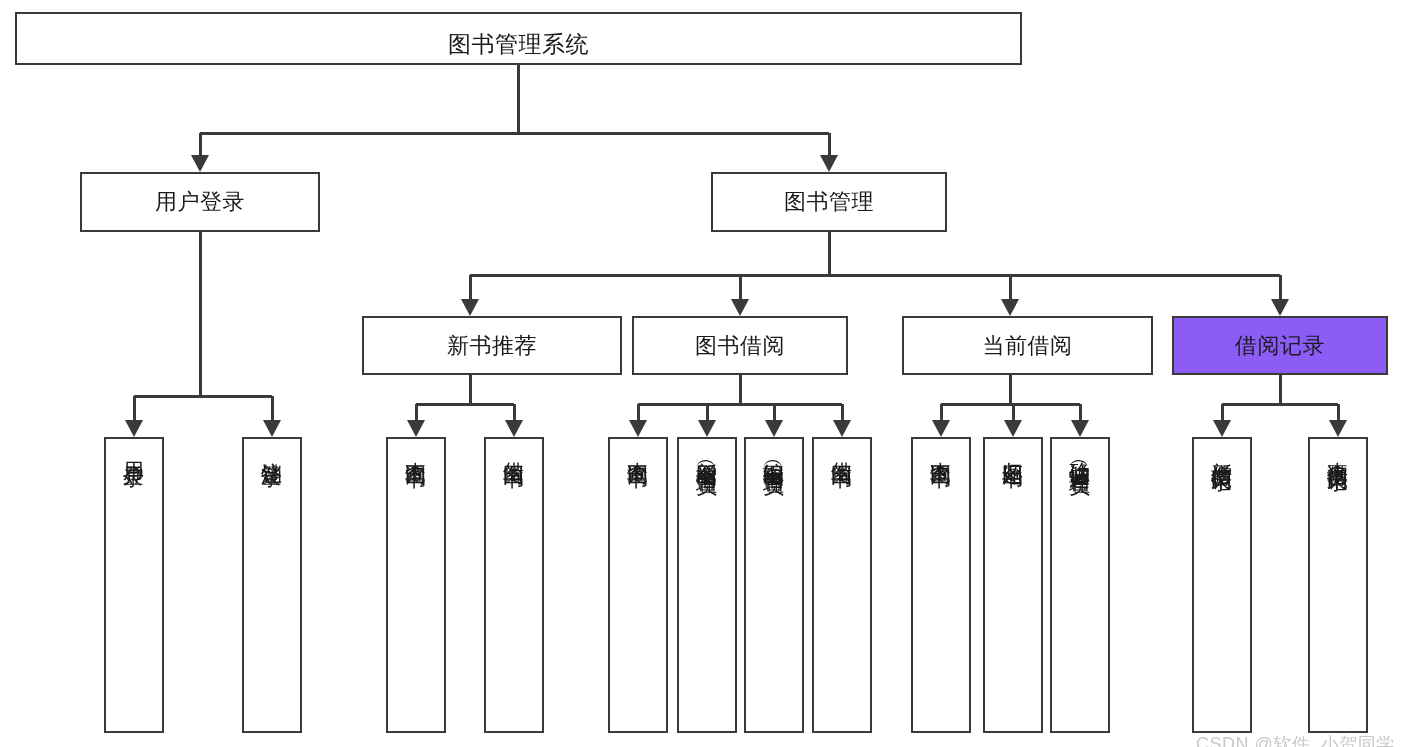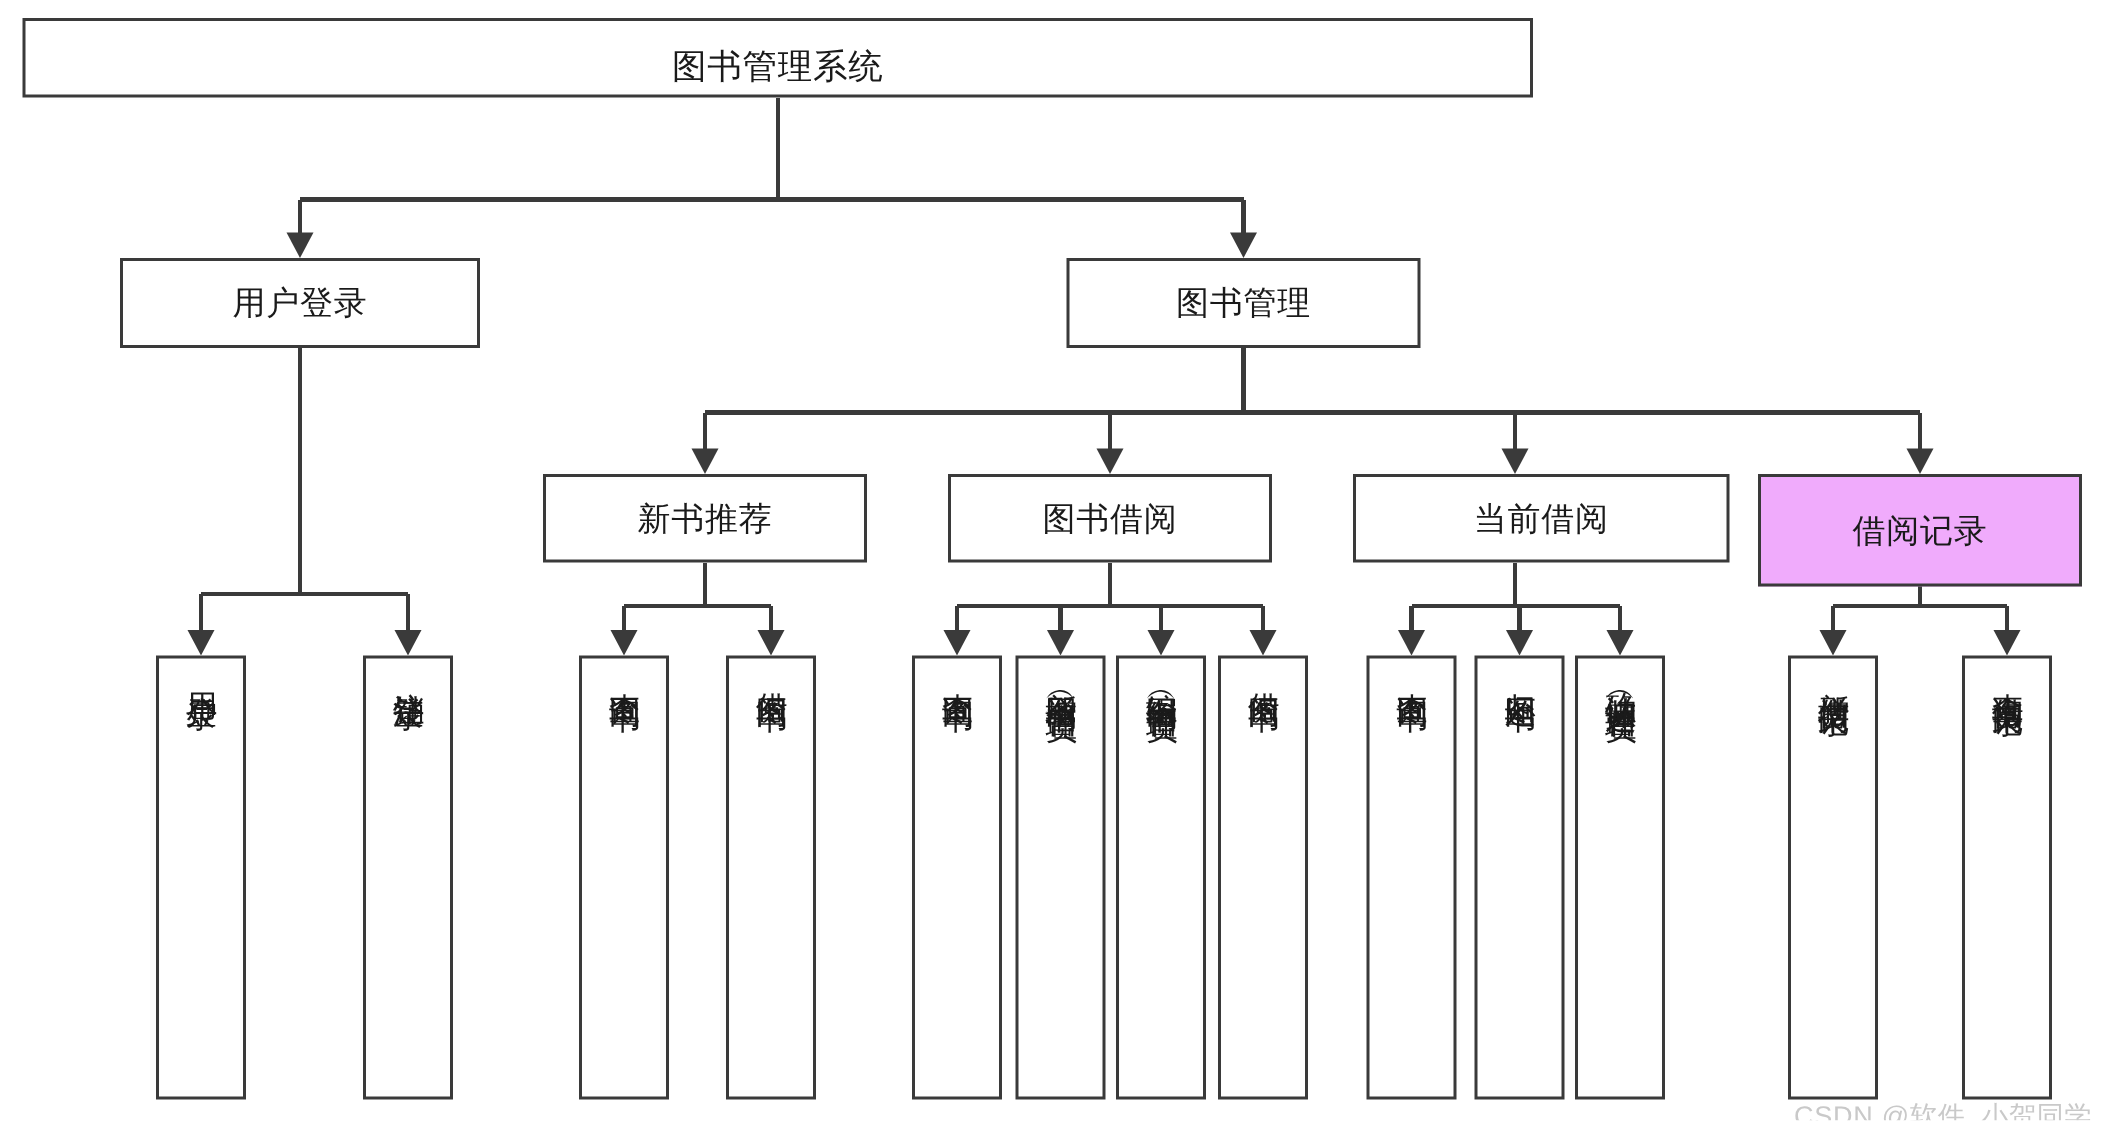--- a/index.html
+++ b/index.html
@@ -129,30 +129,30 @@
   <div id="nodes">
       <div class="node horiz root" style="left: 15px; top: 12px; width: 1007px; height: 53px; border-color: rgb(58, 58, 58); background: rgb(255, 255, 255);">
         <span class="label" style="color: rgb(26, 26, 26); margin-top: 12px;">图书管理系统</span>
       </div>
       <div class="node horiz" style="left: 80px; top: 172px; width: 240px; height: 60px; border-color: rgb(58, 58, 58); background: rgb(255, 255, 255);">
         <span class="label" style="color: rgb(26, 26, 26);">用户登录</span>
       </div>
       <div class="node horiz" style="left: 711px; top: 172px; width: 236px; height: 60px; border-color: rgb(58, 58, 58); background: rgb(255, 255, 255);">
         <span class="label" style="color: rgb(26, 26, 26);">图书管理</span>
       </div>
-      <div class="node horiz" style="left: 362px; top: 316px; width: 216px; height: 59px; border-color: rgb(58, 58, 58); background: rgb(255, 255, 255);">
+      <div class="node horiz" style="left: 362px; top: 316px; width: 260px; height: 59px; border-color: rgb(58, 58, 58); background: rgb(255, 255, 255);">
         <span class="label" style="color: rgb(26, 26, 26);">新书推荐</span>
       </div>
       <div class="node horiz" style="left: 632px; top: 316px; width: 216px; height: 59px; border-color: rgb(58, 58, 58); background: rgb(255, 255, 255); justify-content: center;">
         <span class="label" style="color: rgb(26, 26, 26);">图书借阅</span>
       </div>
       <div class="node horiz" style="left: 902px; top: 316px; width: 251px; height: 59px; border-color: rgb(58, 58, 58); background: rgb(255, 255, 255);">
         <span class="label" style="color: rgb(26, 26, 26);">当前借阅</span>
       </div>
-      <div class="node horiz" style="left: 1172px; top: 316px; width: 216px; height: 75px; border-color: rgb(58, 58, 58); background: #f0abfc; align-items: center;">
+      <div class="node horiz" style="left: 1172px; top: 316px; width: 216px; height: 59px; border-color: rgb(58, 58, 58); background: #8b5cf6; align-items: center;">
         <span class="label" style="color: rgb(26, 26, 26);">借阅记录</span>
       </div>
       <div class="node vert" style="left: 104px; top: 437px; width: 60px; height: 296px; border-color: rgb(58, 58, 58); background: rgb(255, 255, 255);">
         <span class="label" style="color: rgb(26, 26, 26);">用户登录</span>
       </div>
       <div class="node vert" style="left: 242px; top: 437px; width: 60px; height: 296px; border-color: rgb(58, 58, 58); background: rgb(255, 255, 255);">
         <span class="label" style="color: rgb(26, 26, 26);">注销登录</span>
       </div>
       <div class="node vert" style="left: 386px; top: 437px; width: 60px; height: 296px; border-color: rgb(58, 58, 58); background: rgb(255, 255, 255);">
         <span class="label" style="color: rgb(26, 26, 26);">查询图书</span>

